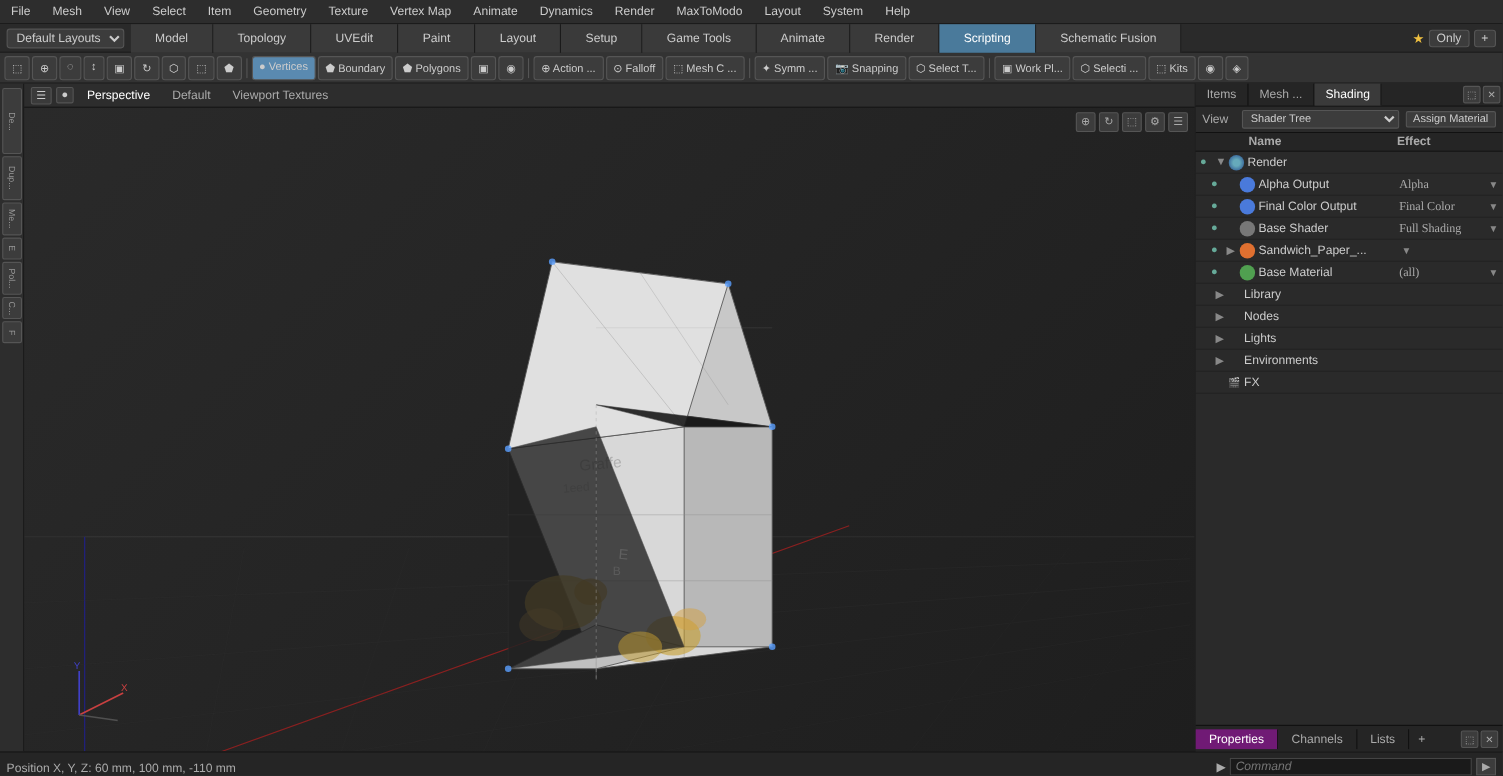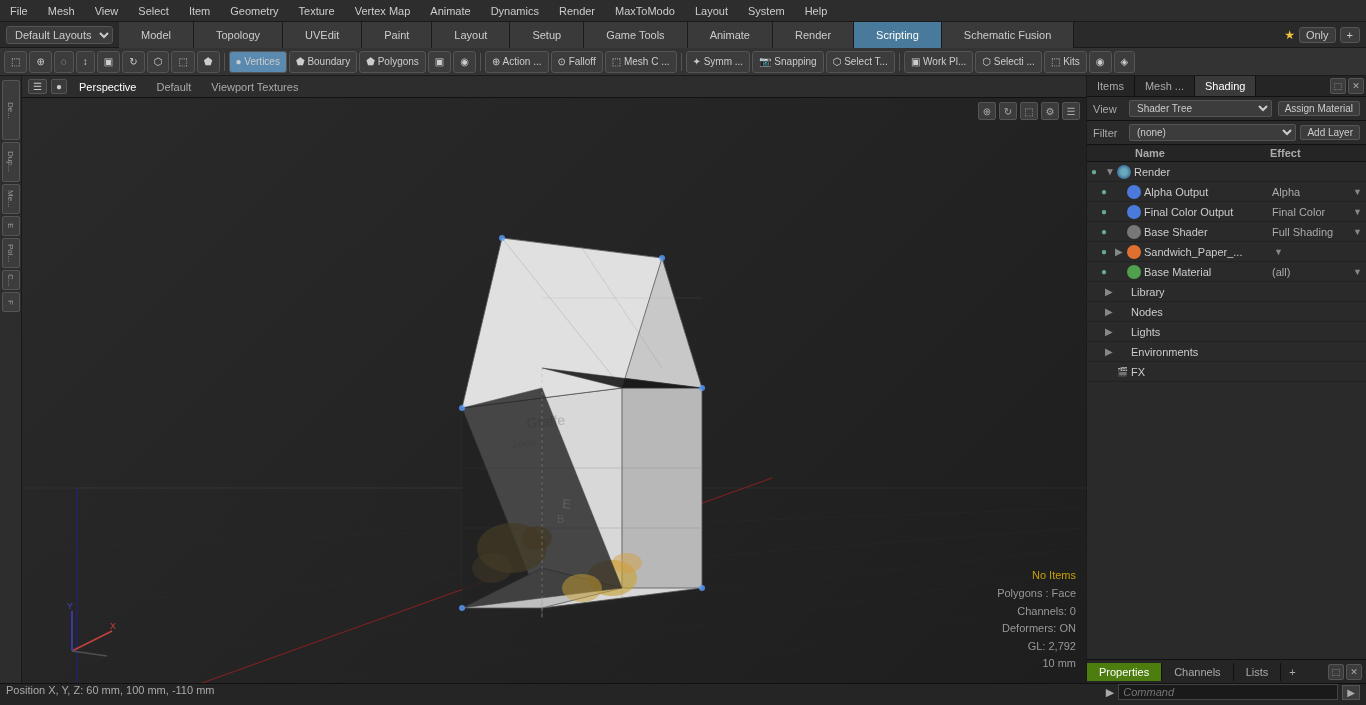--- a/index.html
+++ b/index.html
@@ -74,34 +74,34 @@
     .tree-item { display: flex; align-items: center; padding: 2px 4px; border-bottom: 1px solid #222; cursor: pointer; min-height: 20px; }
     .tree-eye { width: 14px; color: #6a9; font-size: 10px; flex-shrink: 0; }
     .tree-arrow { width: 12px; color: #888; font-size: 10px; flex-shrink: 0; cursor: pointer; }
     .tree-icon { width: 14px; height: 14px; border-radius: 50%; flex-shrink: 0; margin-right: 3px; }
     .tree-icon.blue { background: #4a7adb; }
     .tree-icon.orange { background: #e07030; }
     .tree-icon.green { background: #50a050; }
     .tree-icon.gray { background: #777; }
     .tree-icon.render { background: radial-gradient(circle, #6ab 30%, #248 100%); }
     .tree-name { flex: 1; color: #ccc; font-size: 11px; overflow: hidden; text-overflow: ellipsis; white-space: nowrap; }
-    .tree-effect { width: 90px; color: #aaa; font-size: 11px; display: flex; align-items: center; justify-content: space-between; }
+    .tree-effect { width: 90px; color: #aaa; font-size: 11px; display: flex; align-items: center; justify-content: space-between; font-family: Liberation Serif, serif; }
     .tree-dropdown { color: #888; font-size: 9px; margin-left: 2px; }
     .tree-indent { padding-left: 14px; }
 
     
     #bottom-panel { display: flex; align-items: center; background: #252525; height: 24px; border-top: 1px solid #111; }
     .bottom-tab { padding: 3px 12px; font-size: 11px; color: #aaa; cursor: pointer; border-right: 1px solid #111; }
-    .bottom-tab.active { background: #4d7c0f; color: #fff; }
+    .bottom-tab.active { background: #701a75; color: #fff; }
     .bottom-plus { padding: 3px 8px; color: #aaa; cursor: pointer; }
     .bottom-icons { margin-left: auto; display: flex; align-items: center; gap: 2px; padding-right: 4px; }
     .bottom-icon-btn { width: 16px; height: 16px; background: #3c3c3c; border: 1px solid #555; border-radius: 2px; cursor: pointer; display: flex; align-items: center; justify-content: center; font-size: 9px; color: #aaa; }
 
     
-    #status-bar { display: flex; align-items: flex-start; background: #252525; height: 22px; border-top: 1px solid #111; padding: 0 6px; gap: 8px; }
+    #status-bar { display: flex; align-items: flex-end; background: #252525; height: 22px; border-top: 1px solid #111; padding: 0 6px; gap: 8px; }
     #status-left { color: #aaa; font-size: 11px; }
     #status-right { margin-left: auto; display: flex; align-items: center; gap: 4px; }
     #command-input { background: #1a1a1a; border: 1px solid #444; color: #ccc; font-size: 11px; width: 220px; padding: 1px 4px; font-style: italic; }
     .status-arrow { color: #aaa; }
 
     
     #viewport-top-icons { position: absolute; top: 4px; right: 6px; display: flex; gap: 3px; }
     .vp-icon { width: 18px; height: 18px; background: #3c3c3c; border: 1px solid #555; border-radius: 2px; display: flex; align-items: center; justify-content: center; font-size: 10px; color: #aaa; cursor: pointer; }
   </style>
 </head>
@@ -281,28 +281,20 @@
       </svg>
 
       <div id="viewport-top-icons">
         <div class="vp-icon">⊕</div>
         <div class="vp-icon">↻</div>
         <div class="vp-icon">⬚</div>
         <div class="vp-icon">⚙</div>
         <div class="vp-icon">☰</div>
       </div>
 
-      <div id="viewport-info">
-        <div id="no-items">No Items</div>
-        <div>Polygons : Face</div>
-        <div>Channels: 0</div>
-        <div>Deformers: ON</div>
-        <div>GL: 2,792</div>
-        <div>10 mm</div>
-      </div>
 
       <div id="axis-indicator">
         <svg width="60" height="60" viewBox="0 0 60 60" xmlns="http://www.w3.org/2000/svg">
           <line x1="10" y1="50" x2="50" y2="30" stroke="#c84040" stroke-width="1.5"></line>
           <text x="48" y="28" fill="#c84040" font-size="9">X</text>
           <line x1="10" y1="50" x2="10" y2="10" stroke="#4040c8" stroke-width="1.5"></line>
           <text x="5" y="8" fill="#4040c8" font-size="9">Y</text>
           <line x1="10" y1="50" x2="45" y2="55" stroke="#505050" stroke-width="1.5"></line>
         </svg>
       </div>
@@ -322,27 +314,20 @@
     </div>
 
     <div id="view-row">
       <span class="view-label">View</span>
       <select class="view-select">
         <option>Shader Tree</option>
       </select>
       <button class="assign-btn">Assign Material</button>
     </div>
 
-    <div id="filter-row">
-      <span class="view-label">Filter</span>
-      <select class="view-select">
-        <option>(none)</option>
-      </select>
-      <button class="add-layer-btn">Add Layer</button>
-    </div>
 
     <div id="shader-tree-header">
       <span style="width:42px;"></span>
       <span class="col-name">Name</span>
       <span class="col-effect">Effect</span>
     </div>
 
     <div id="shader-tree">
 
       <div class="tree-item">

